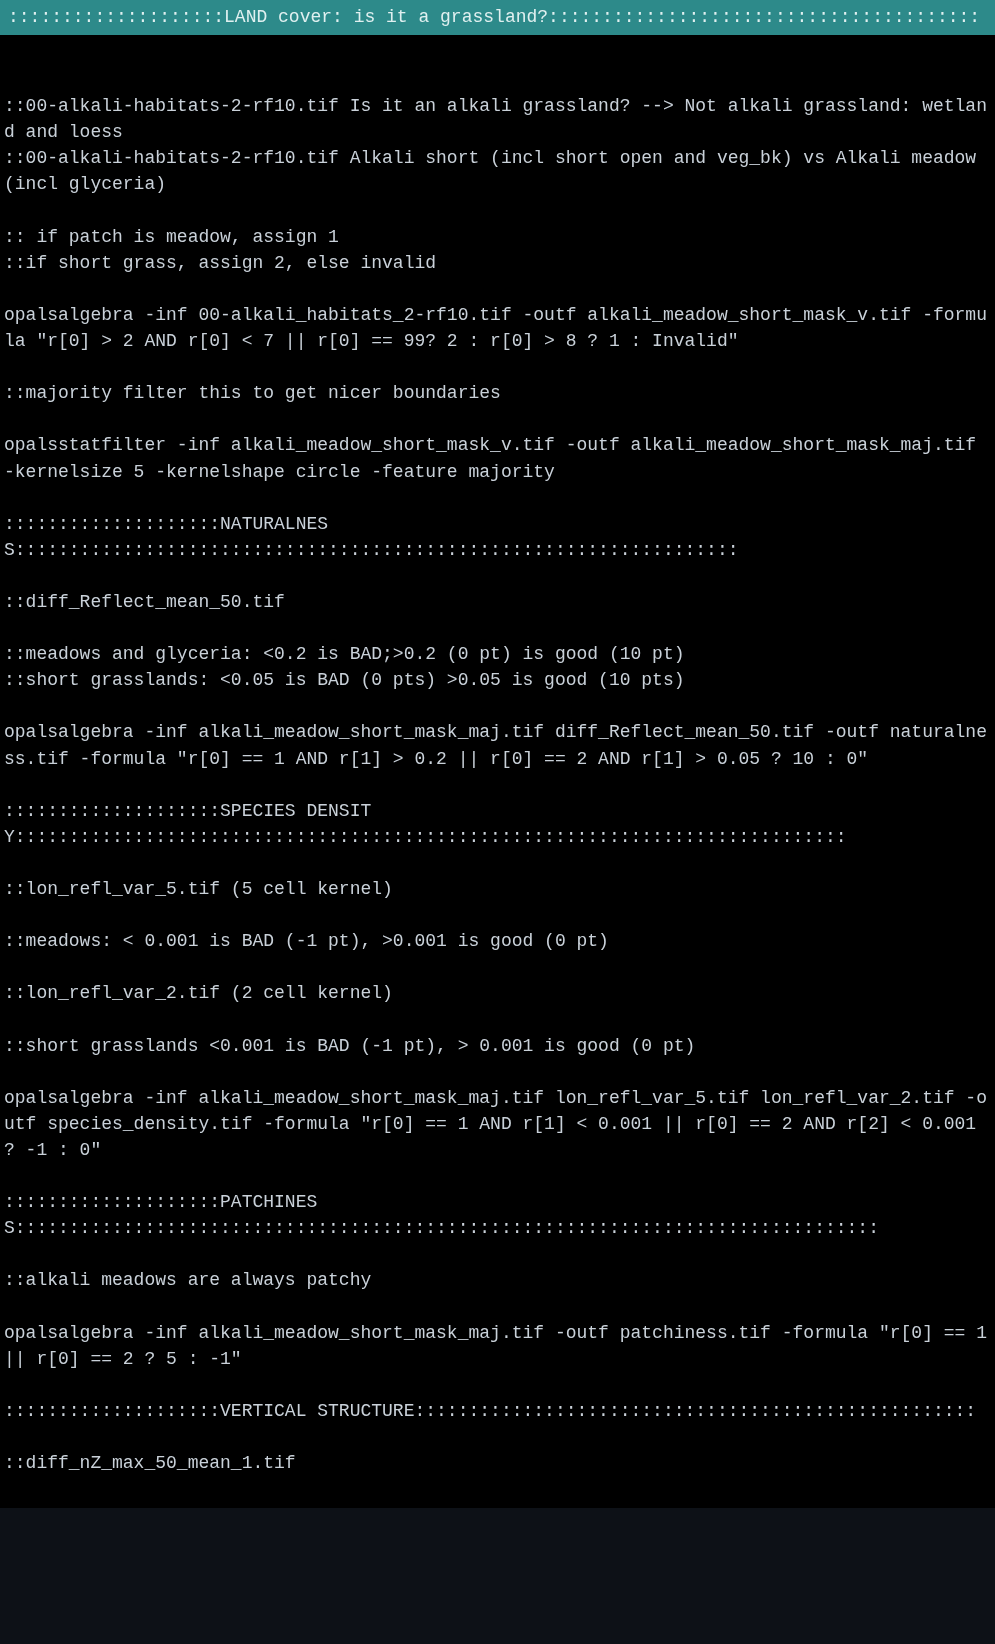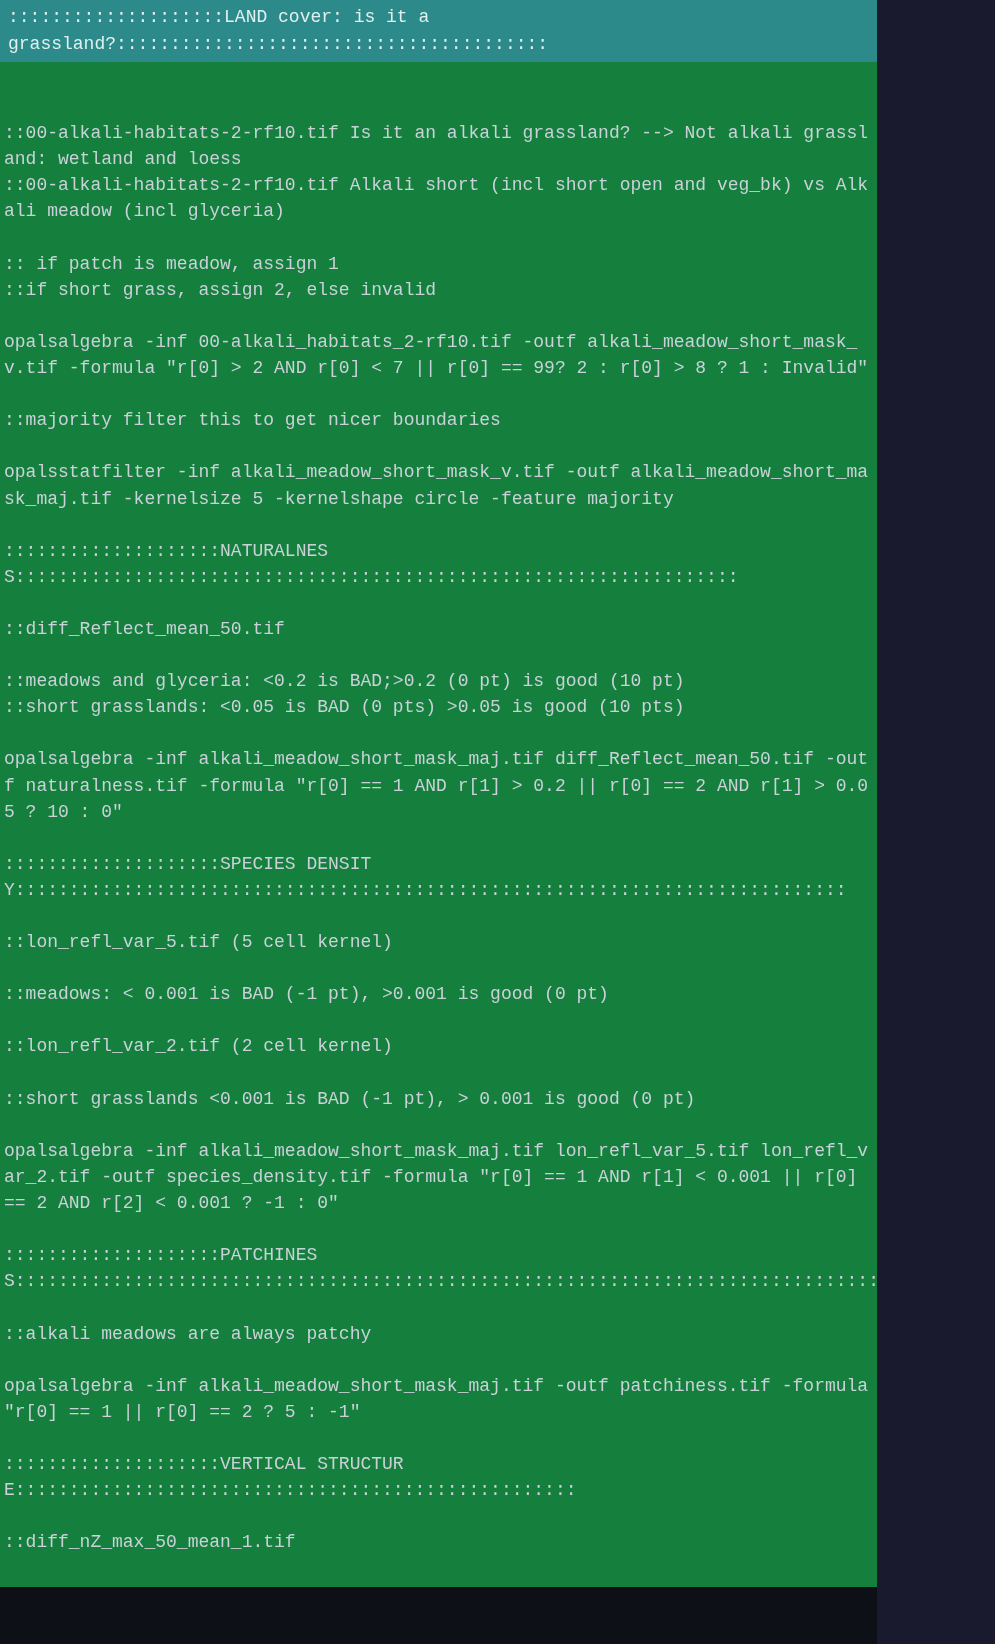--- a/index.html
+++ b/index.html
@@ -11,36 +11,36 @@
     body {
       background-color: #1a1a2e;
       font-family: 'Courier New', Courier, monospace;
       font-size: 18px;
       line-height: 1.4;
     }
 
     #terminal {
       background-color: #0d1117;
       color: #c9d1d9;
-      width: 877px;
+      width: 995px;
       min-height: 1644px;
       padding: 0;
       overflow: hidden;
     }
 
     #terminal-header {
       background-color: #2d8a8a;
       color: #e0f0f0;
       padding: 4px 8px;
       font-size: 18px;
       line-height: 1.5;
     }
 
     #terminal-content {
-      background-color: #15803d;
+      background-color: #000000;
       color: #c9d1d9;
       padding: 6px 4px;
       white-space: pre-wrap;
       word-break: break-all;
       font-size: 18px;
       line-height: 1.45;
     }
   </style>
 </head>
 <body>

